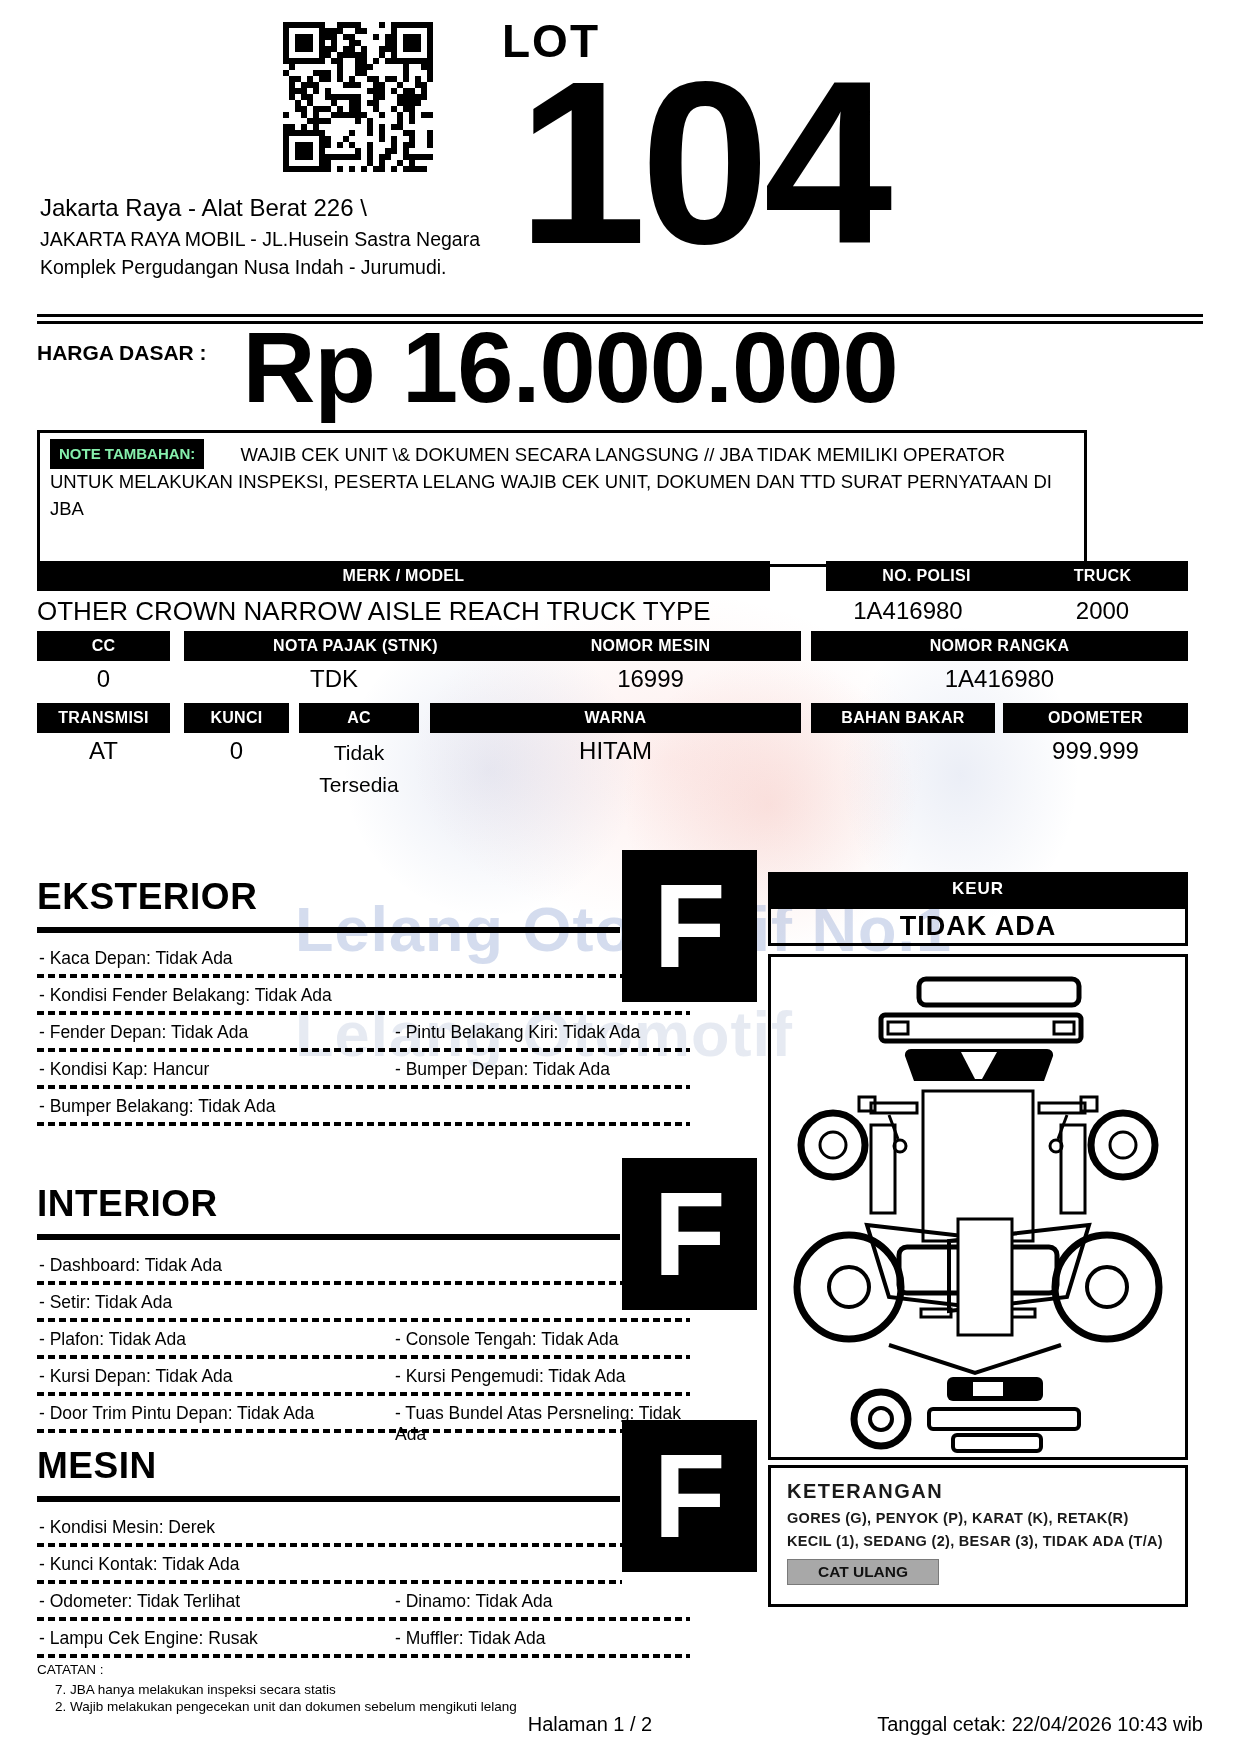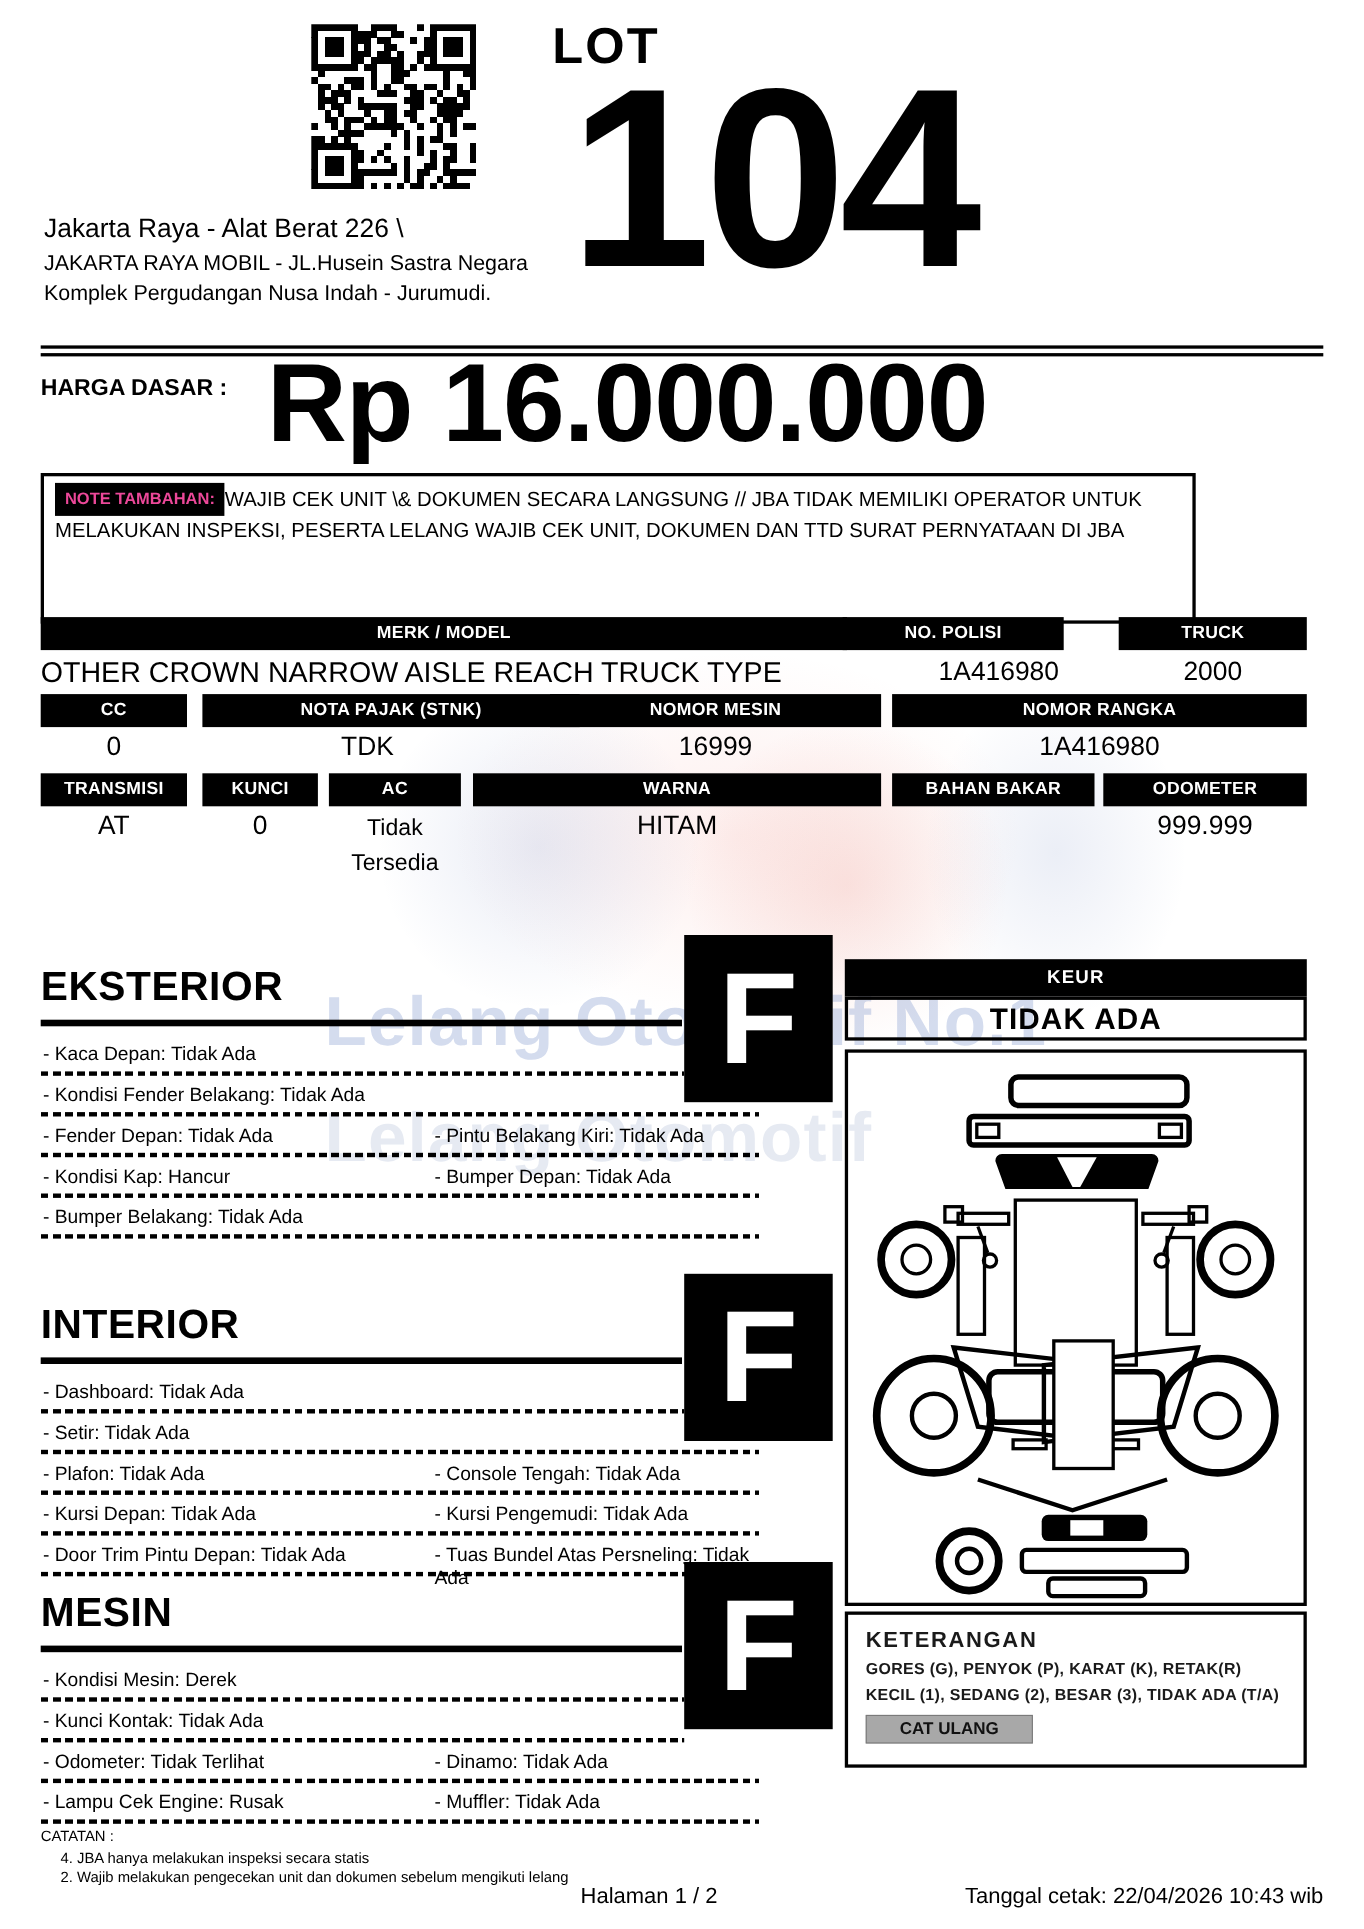--- a/index.html
+++ b/index.html
@@ -23,22 +23,22 @@
         font-size:118px;font-weight:bold;line-height:1;}
   .row{position:absolute;left:37px;width:653px;height:37px;font-size:17.5px;}
   .row .lt{position:absolute;left:2px;top:7px;}
   .row .rt{position:absolute;left:358px;top:7px;}
   .row .dash{position:absolute;left:0;bottom:0;width:100%;height:4px;
         background-image:repeating-linear-gradient(90deg,#000 0 7px,transparent 7px 11px);}
   .row.short .dash{width:585px;}
   
   .note-box{position:absolute;left:37px;top:430px;width:1024px;height:119px;
         border:3px solid #000;padding:6px 10px;font-size:18.5px;line-height:1.45;box-sizing:content-box;}
-  .note-chip{display:inline-block;background:#000;color:#ec4899;font-size:15px;font-weight:bold;
-        padding:4px 9px;vertical-align:2px;}
+  .note-chip{display:inline-block;background:#000;color:#86efac;font-size:15px;font-weight:bold;
+        padding:4px 9px;margin-right:36px;vertical-align:2px;}
   
   .keur-bar{position:absolute;left:768px;top:872px;width:420px;height:34px;line-height:34px;
         background:#000;color:#fff;font-weight:bold;font-size:17px;text-align:center;letter-spacing:1px;}
   .keur-box{position:absolute;left:768px;top:906px;width:414px;height:34px;border:3px solid #000;
         text-align:center;font-size:27px;font-weight:bold;line-height:34px;letter-spacing:1px;}
   .diagram-box{position:absolute;left:768px;top:954px;width:414px;height:500px;border:3px solid #000;}
   .ket-box{position:absolute;left:768px;top:1465px;width:382px;height:112px;border:3px solid #000;
         padding:12px 16px;}
   .ket-title{font-size:20px;font-weight:600;letter-spacing:1.5px;color:#1a1a1a;}
   .ket-line{font-size:14.5px;font-weight:600;letter-spacing:.3px;color:#1a1a1a;margin-top:7px;}
@@ -390,21 +390,21 @@
   <div class="abs" style="left:37px;top:314px;width:1166px;height:4px;border-top:3px solid #000;border-bottom:3px solid #000;"></div>
 
   <div class="abs b" style="left:37px;top:341px;font-size:21px;">HARGA DASAR :</div>
   <div class="abs b" style="left:140px;top:314px;width:860px;text-align:center;font-size:101px;letter-spacing:-1px;line-height:1.05;">Rp 16.000.000</div>
 
   <div class="note-box">
     <span class="note-chip">NOTE TAMBAHAN:</span><span>WAJIB CEK UNIT \&amp; DOKUMEN SECARA LANGSUNG // JBA TIDAK MEMILIKI OPERATOR UNTUK MELAKUKAN INSPEKSI, PESERTA LELANG WAJIB CEK UNIT, DOKUMEN DAN TTD SURAT PERNYATAAN DI JBA</span>
   </div>
 
   <div class="hbar" style="left:37px;top:561px;width:733px;">MERK / MODEL</div>
-  <div class="hbar" style="left:766px;top:561px;width:201px;">NO. POLISI</div>
+  <div class="hbar" style="left:826px;top:561px;width:201px;">NO. POLISI</div>
   <div class="hbar" style="left:1017px;top:561px;width:171px;">TRUCK</div>
   <div class="val" style="left:37px;top:596px;width:733px;text-align:left;font-size:26px;">OTHER CROWN NARROW AISLE REACH TRUCK TYPE</div>
   <div class="val" style="left:810px;top:597px;width:196px;">1A416980</div>
   <div class="val" style="left:1017px;top:597px;width:171px;">2000</div>
 
   <div class="hbar" style="left:37px;top:631px;width:133px;">CC</div>
   <div class="hbar" style="left:184px;top:631px;width:343px;">NOTA PAJAK (STNK)</div>
   <div class="hbar" style="left:500px;top:631px;width:301px;">NOMOR MESIN</div>
   <div class="hbar" style="left:811px;top:631px;width:377px;">NOMOR RANGKA</div>
   <div class="val" style="left:37px;top:665px;width:133px;">0</div>
@@ -501,21 +501,21 @@
     <span class="rt">- Dinamo: Tidak Ada</span>
     <div class="dash"></div>
   </div>
   <div class="row" style="top:1621px;">
     <span class="lt">- Lampu Cek Engine: Rusak</span>
     <span class="rt">- Muffler: Tidak Ada</span>
     <div class="dash"></div>
   </div>
 
   <div class="abs cat" style="left:37px;top:1662px;">CATATAN :</div>
-  <div class="abs cat" style="left:55px;top:1682px;">4. JBA hanya melakukan inspeksi secara statis</div>
+  <div class="abs cat" style="left:55px;top:1682px;">7. JBA hanya melakukan inspeksi secara statis</div>
   <div class="abs cat" style="left:55px;top:1699px;">2. Wajib melakukan pengecekan unit dan dokumen sebelum mengikuti lelang</div>
 
   <div class="abs" style="left:470px;top:1713px;width:240px;text-align:center;font-size:20px;">Halaman 1 / 2</div>
   <div class="abs" style="left:790px;top:1713px;width:413px;text-align:right;font-size:20px;">Tanggal cetak: 22/04/2026 10:43 wib</div>
 
   <div class="keur-bar">KEUR</div>
   <div class="keur-box">TIDAK ADA</div>
 
   <div class="diagram-box">
     <svg width="414" height="500" viewBox="0 0 414 500">

